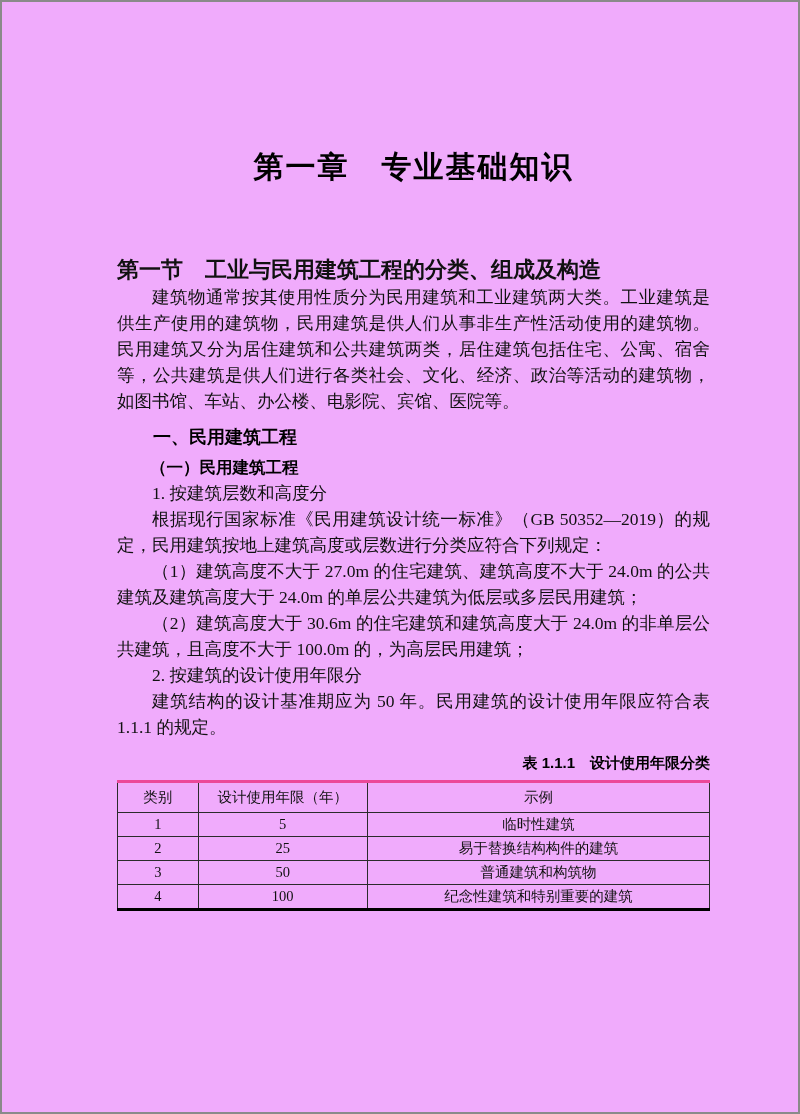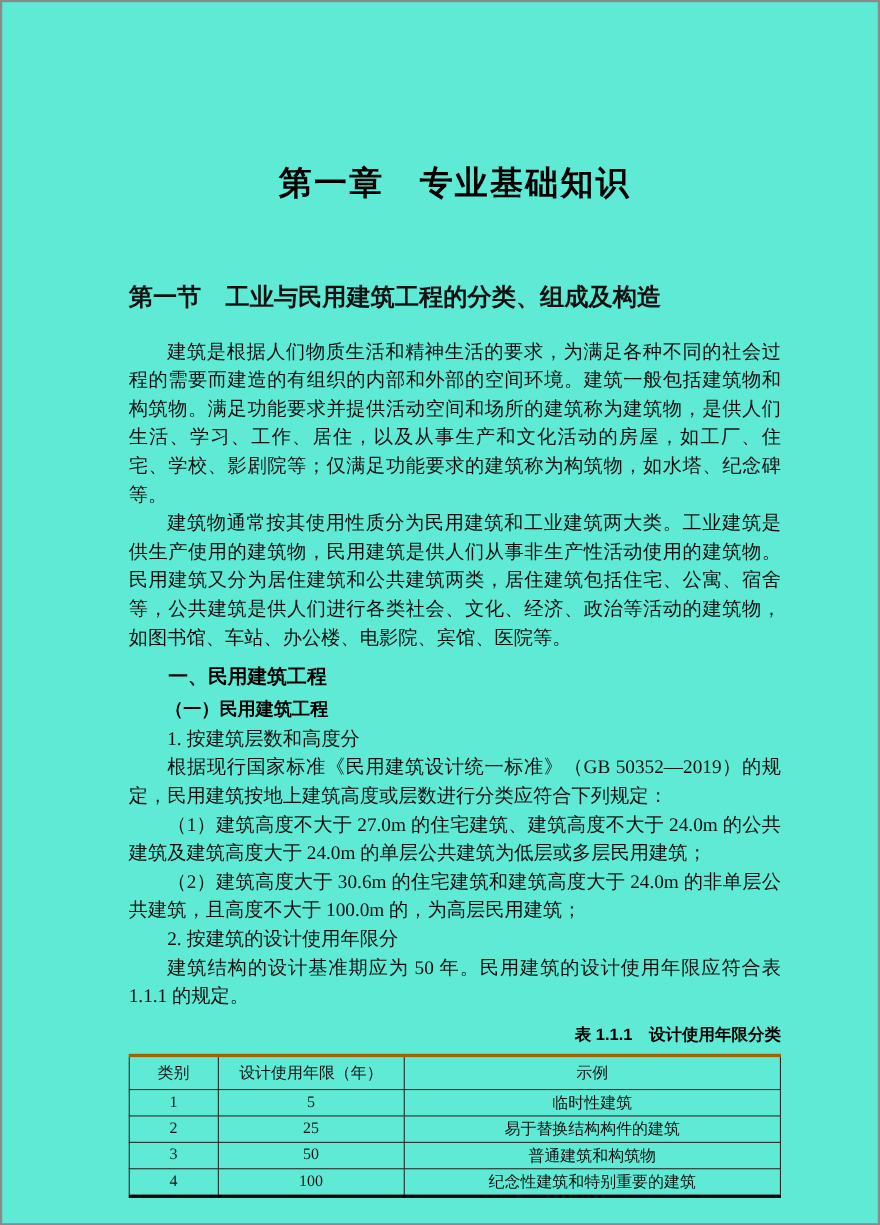--- a/index.html
+++ b/index.html
@@ -5,21 +5,21 @@
   html, body {
     margin: 0;
     padding: 0;
     background: #ffffff;
   }
   .page {
     position: relative;
     width: 800px;
     height: 1114px;
     box-sizing: border-box;
-    background: #5eead4;
+    background: #f0abfc;
     border: 2px solid #8a8a8a;
     padding: 0 88px 0 115px;
     color: #1a1a1a;
     overflow: hidden;
   }
 
   h1.chapter-title {
     margin: 148px 0 0 0;
     text-align: center;
     font-family: "Liberation Serif", "DejaVu Serif", serif;
@@ -77,21 +77,21 @@
     line-height: 22px;
     color: #000;
   }
   table.data-table {
     margin-top: 6px;
     width: 100%;
     border-collapse: collapse;
     font-family: "Liberation Serif", "DejaVu Serif", serif;
     font-size: 14.5px;
     color: #111;
-    border-top: 3px solid #a16207;
+    border-top: 3px solid #ec4899;
     border-bottom: 3px solid #000;
   }
   table.data-table th,
   table.data-table td {
     border: 1px solid #2b2b2b;
     text-align: center;
     vertical-align: middle;
     font-weight: normal;
     padding: 1px 4px;
   }
@@ -103,21 +103,20 @@
 </style>
 </head>
 <body>
 
 <div class="page">
 
   <h1 class="chapter-title">第一章　专业基础知识</h1>
 
   <h2 class="section-title">第一节　工业与民用建筑工程的分类、组成及构造</h2>
 
-  <p class="body indent first">建筑是根据人们物质生活和精神生活的要求，为满足各种不同的社会过程的需要而建造的有组织的内部和外部的空间环境。建筑一般包括建筑物和构筑物。满足功能要求并提供活动空间和场所的建筑称为建筑物，是供人们生活、学习、工作、居住，以及从事生产和文化活动的房屋，如工厂、住宅、学校、影剧院等；仅满足功能要求的建筑称为构筑物，如水塔、纪念碑等。</p>
   <p class="body indent">建筑物通常按其使用性质分为民用建筑和工业建筑两大类。工业建筑是供生产使用的建筑物，民用建筑是供人们从事非生产性活动使用的建筑物。民用建筑又分为居住建筑和公共建筑两类，居住建筑包括住宅、公寓、宿舍等，公共建筑是供人们进行各类社会、文化、经济、政治等活动的建筑物，如图书馆、车站、办公楼、电影院、宾馆、医院等。</p>
 
   <h3 class="heading-l1">一、民用建筑工程</h3>
 
   <h4 class="heading-l2">（一）民用建筑工程</h4>
 
   <p class="body indent">1. 按建筑层数和高度分</p>
   <p class="body indent">根据现行国家标准《民用建筑设计统一标准》（GB 50352—2019）的规定，民用建筑按地上建筑高度或层数进行分类应符合下列规定：</p>
 
   <p class="body indent">（1）建筑高度不大于 27.0m 的住宅建筑、建筑高度不大于 24.0m 的公共建筑及建筑高度大于 24.0m 的单层公共建筑为低层或多层民用建筑；</p>

